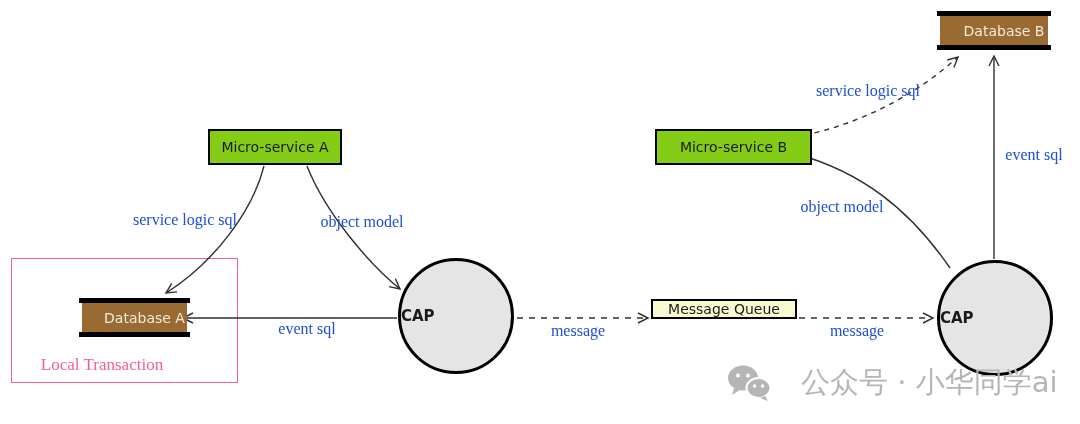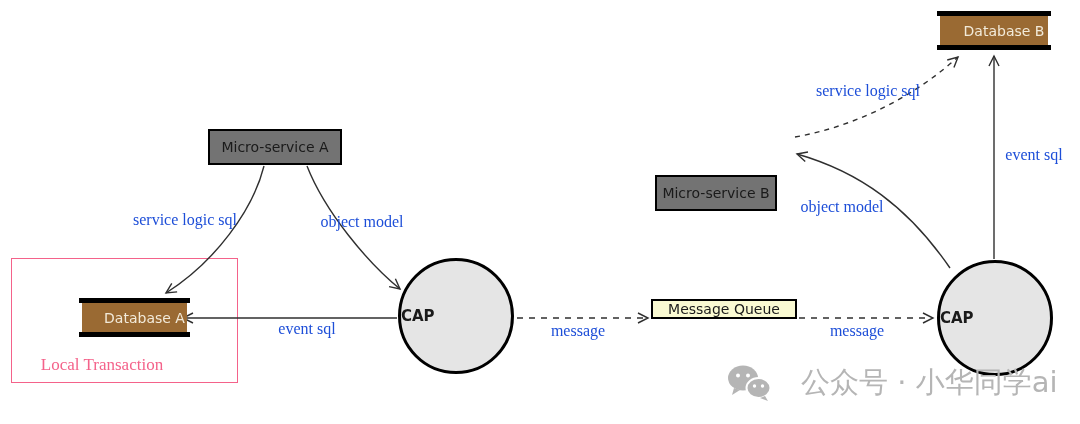--- a/index.html
+++ b/index.html
@@ -13,21 +13,21 @@
   .edges{position:absolute;left:0;top:0;z-index:2;}
   .node-box{
     position:absolute;
     box-sizing:border-box;
     border:2px solid #000;
     display:flex;align-items:center;justify-content:center;
     font-size:14px;color:#1a1a1a;
     z-index:3;
     white-space:nowrap;
   }
-  .service{background:#737373;}
+  .service{background:#84cc16;}
   .queue{background:#fafad2;}
   .cap-circle{
     position:absolute;
     box-sizing:border-box;
     width:116px;height:116px;
     border:3px solid #000;border-radius:50%;
     background:#e5e5e5;
     display:flex;align-items:center;justify-content:flex-start;
     font-size:15px;font-weight:bold;color:#1a1a1a;
     z-index:3;
@@ -103,21 +103,21 @@
 
     <path d="M950,268 C908,207 860,172 797,154" fill="none" stroke="#2f2f2f" stroke-width="1.4" marker-end="url(#vee)"></path>
 
     <path d="M994,259 L994,56" fill="none" stroke="#2f2f2f" stroke-width="1.4" marker-end="url(#vee)"></path>
   </svg>
 
   <div class="node-box service" style="left:208px;top:129px;width:134px;height:36px;">
     <span>Micro-service A</span>
   </div>
 
-  <div class="node-box service" style="left:655px;top:129px;width:122px;height:36px;margin-top:46px;">
+  <div class="node-box service" style="left:655px;top:129px;width:157px;height:36px;">
     <span>Micro-service B</span>
   </div>
 
   <div class="db" style="left:79px;top:298px;width:111px;height:39px;">
     <div class="bar"></div>
     <div class="db-body">
       <span>Database A</span>
     </div>
     <div class="bar"></div>
   </div>

